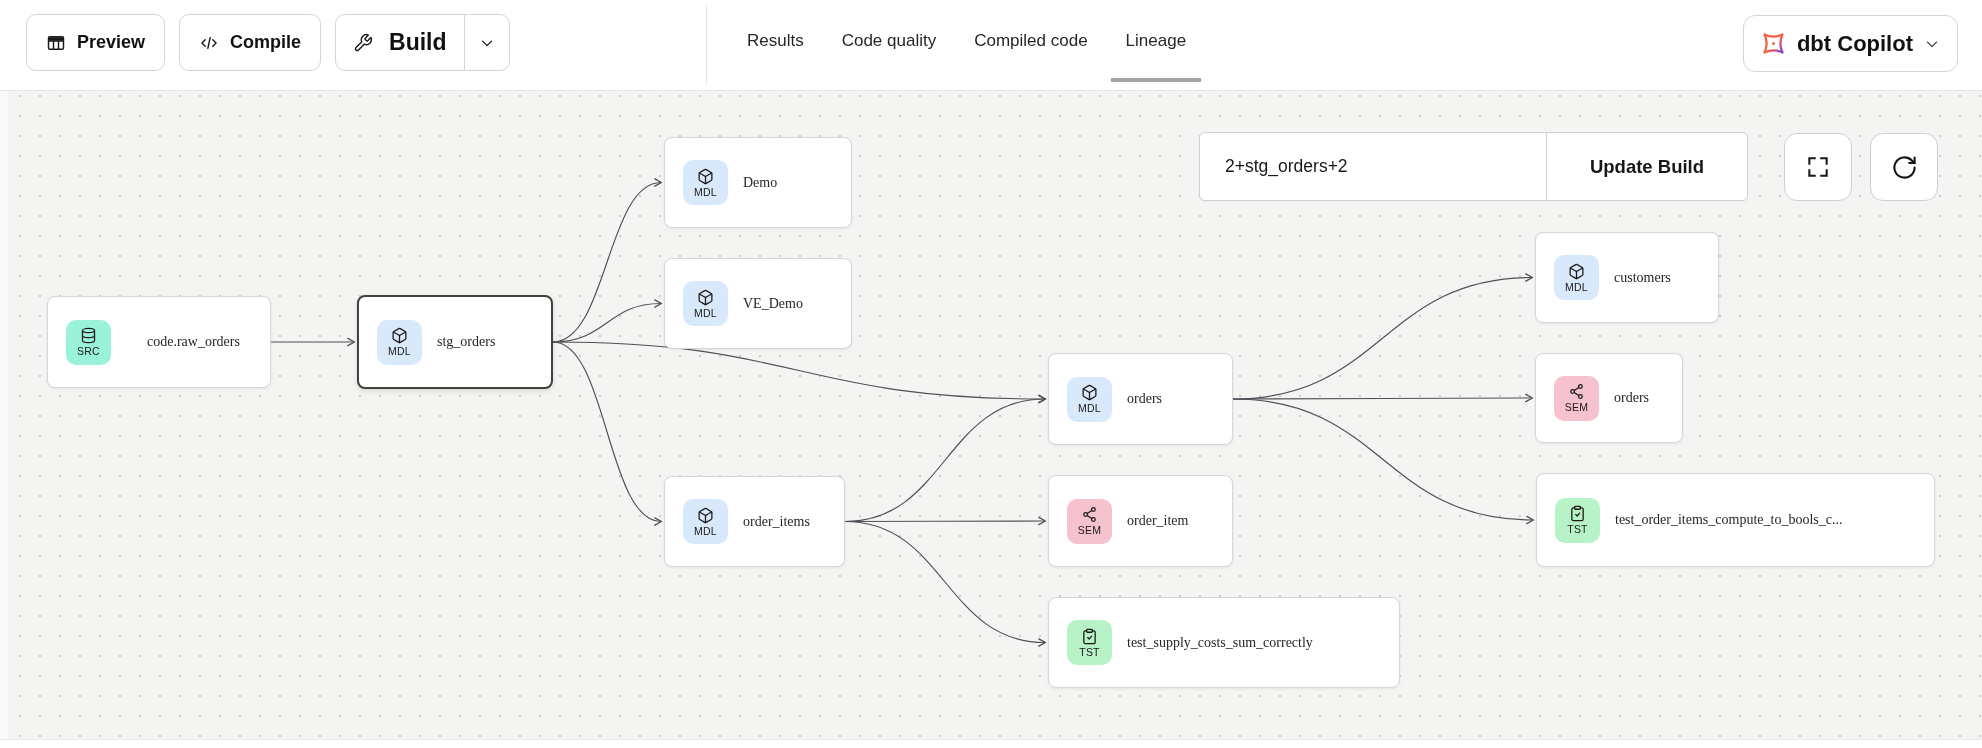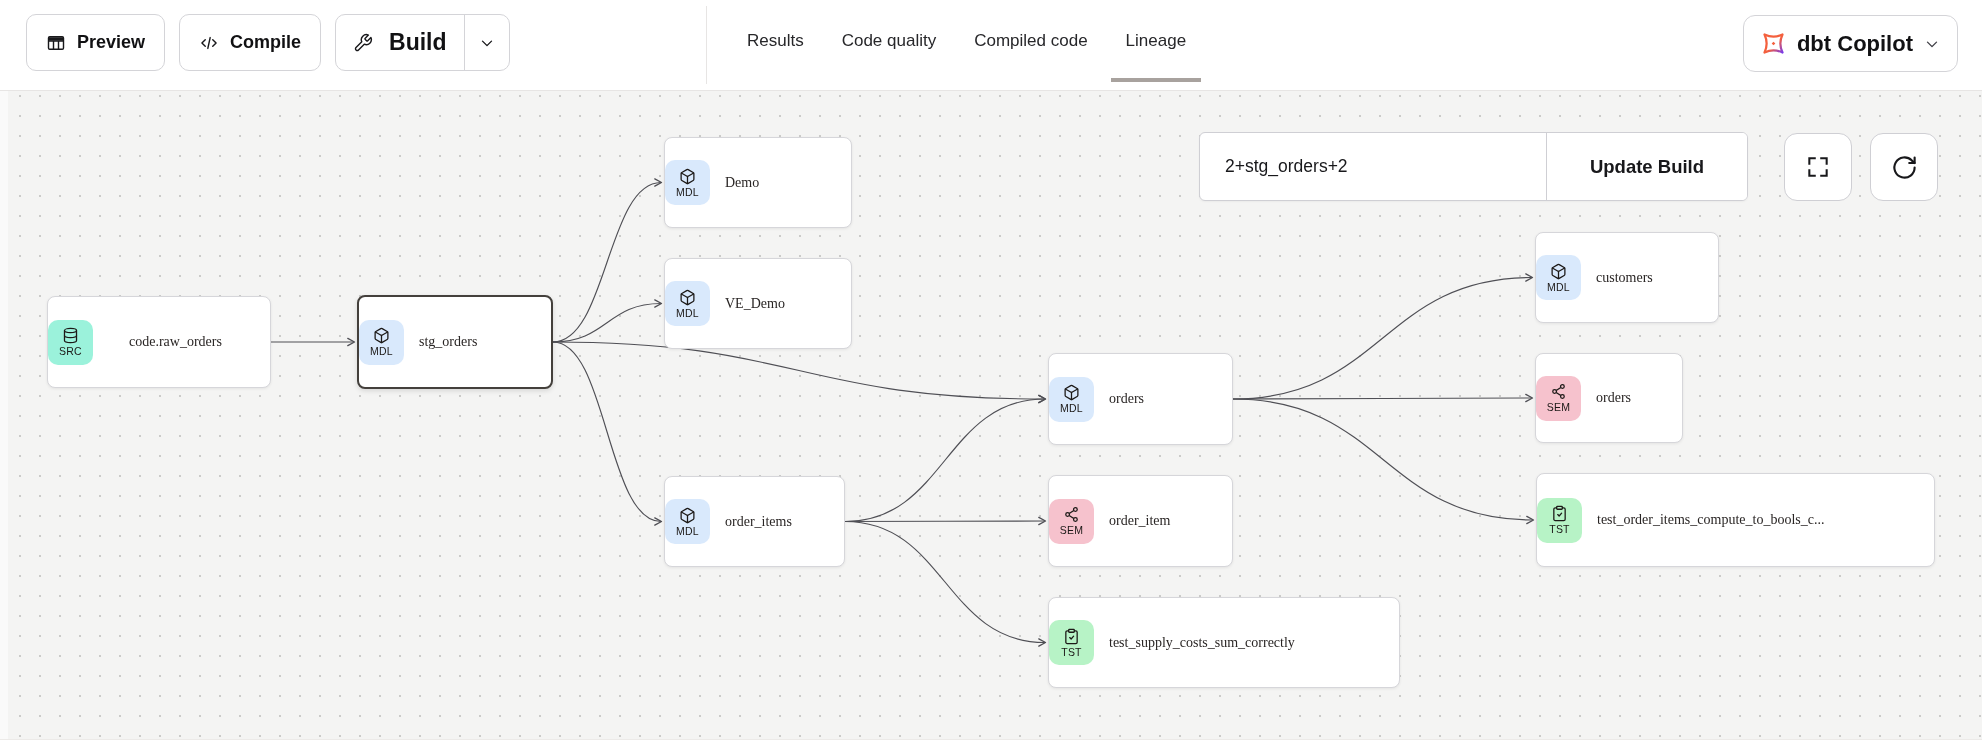--- a/index.html
+++ b/index.html
@@ -65,21 +65,21 @@
     position:absolute; width:68px; height:68px; top:42px; background:#fff;
     border:1px solid #cfcfd4; border-radius:13px; display:flex; align-items:center; justify-content:center;
     cursor:pointer;
   }
   .icon-btn.fullscreen { left:1784px; }
   .icon-btn.refresh { left:1870px; }
   
   .node {
     position:absolute; background:#fff; border:1px solid #d6d6da; border-radius:8px;
     box-shadow:0 1px 3px rgba(0,0,0,.07); display:flex; align-items:center; gap:15px;
-    cursor:pointer;
+    padding-left:18px; cursor:pointer;
   }
   .node.selected { border:2px solid #44403c; box-shadow:0 2px 5px rgba(0,0,0,.12); }
   .badge {
     width:45px; height:45px; border-radius:10px; flex:0 0 auto;
     display:flex; flex-direction:column; align-items:center; justify-content:center;
   }
   .badge .t { font-size:10.5px; font-weight:500; color:#1c1917; margin-top:1px; letter-spacing:.2px; }
   .node .label { font-size:14px; color:#292524; white-space:nowrap;font-family:Liberation Serif, serif; }
   svg.ic { display:block; }
 </style>

